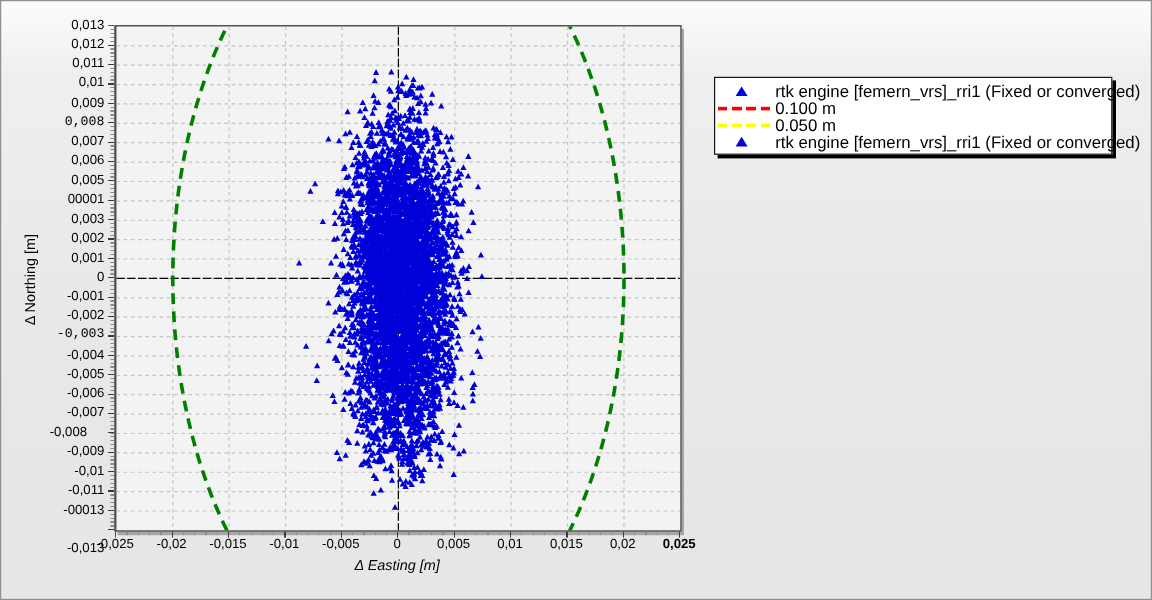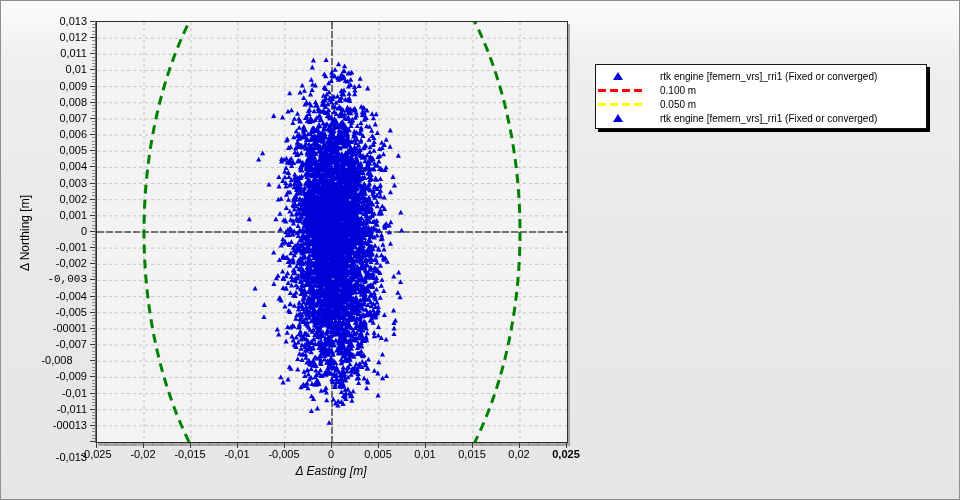--- a/index.html
+++ b/index.html
@@ -36,21 +36,21 @@
     font-size:12px;color:#000;font-style:italic;}
   .axis-title-y{position:absolute;left:24px;top:232px;width:0;height:0;font-size:12px;color:#000;}
   .axis-title-y > div{transform:translate(-50%,-50%) rotate(-90deg);white-space:nowrap;width:max-content;}
   .legend{
     position:absolute;left:594px;top:63px;width:330px;
     background:#ffffff;border:1px solid #141414;box-shadow:3px 3px 0 #000000;
     padding:4px 0 3px 0;
   }
   .legend-row{display:flex;align-items:center;height:14px;}
   .legend-marker{width:50px;position:relative;height:14px;flex:0 0 50px;}
-  .legend-label{font-size:10px;color:#000;white-space:nowrap;line-height:13px;margin-left:14px;}
+  .legend-label{font-size:14px;color:#000;white-space:nowrap;line-height:13px;}
   .marker-triangle{position:absolute;left:17px;top:3px;width:0;height:0;
     border-left:5px solid transparent;border-right:5px solid transparent;
     border-bottom:8px solid #0000d8;}
   .marker-dash{position:absolute;left:2px;top:6px;width:45px;height:3px;}
 </style>
 </head>
 <body>
 
 <div class="window">
 
@@ -103,35 +103,35 @@
   <div class="xticks-major"></div>
   <div class="yticks-minor"></div>
   <div class="yticks-major"></div>
 
   <div class="ylabels" id="ylabels">
       <span style="top: -6px;">0,013</span>
       <span style="top: 10.1538px;">0,012</span>
       <span style="top: 26.3077px;">0,011</span>
       <span style="top: 42.4615px;">0,01</span>
       <span style="top: 58.6154px;">0,009</span>
-      <span style="top: 74.7692px;">0,008</span>
+      <span style="top: 74.7692px; font-family: Liberation Mono, monospace;">0,008</span>
       <span style="top: 90.9231px;">0,007</span>
       <span style="top: 107.077px;">0,006</span>
       <span style="top: 123.231px;">0,005</span>
-      <span style="top: 139.385px;">0,004</span>
+      <span style="top: 139.385px;">00001</span>
       <span style="top: 155.538px;">0,003</span>
       <span style="top: 171.692px;">0,002</span>
       <span style="top: 187.846px;">0,001</span>
       <span style="top: 204px;">0</span>
       <span style="top: 220.154px;">-0,001</span>
       <span style="top: 236.308px;">-0,002</span>
       <span style="top: 252.462px; font-family: Liberation Mono, monospace;">-0,003</span>
       <span style="top: 268.615px;">-0,004</span>
       <span style="top: 284.769px;">-0,005</span>
-      <span style="top: 300.923px;">-00001</span>
+      <span style="top: 300.923px;">-0,006</span>
       <span style="top: 317.077px;">-0,007</span>
       <span style="top: 333.231px; text-align: center;">-0,008</span>
       <span style="top: 349.385px;">-0,009</span>
       <span style="top: 365.538px;">-0,01</span>
       <span style="top: 381.692px;">-0,011</span>
       <span style="top: 397.846px;">-00013</span>
       <span style="top: 414px; margin-top: 16px;">-0,013</span>
     </div>
   <div class="xlabels" id="xlabels">
       <span style="left: -26px;">-0,025</span>

